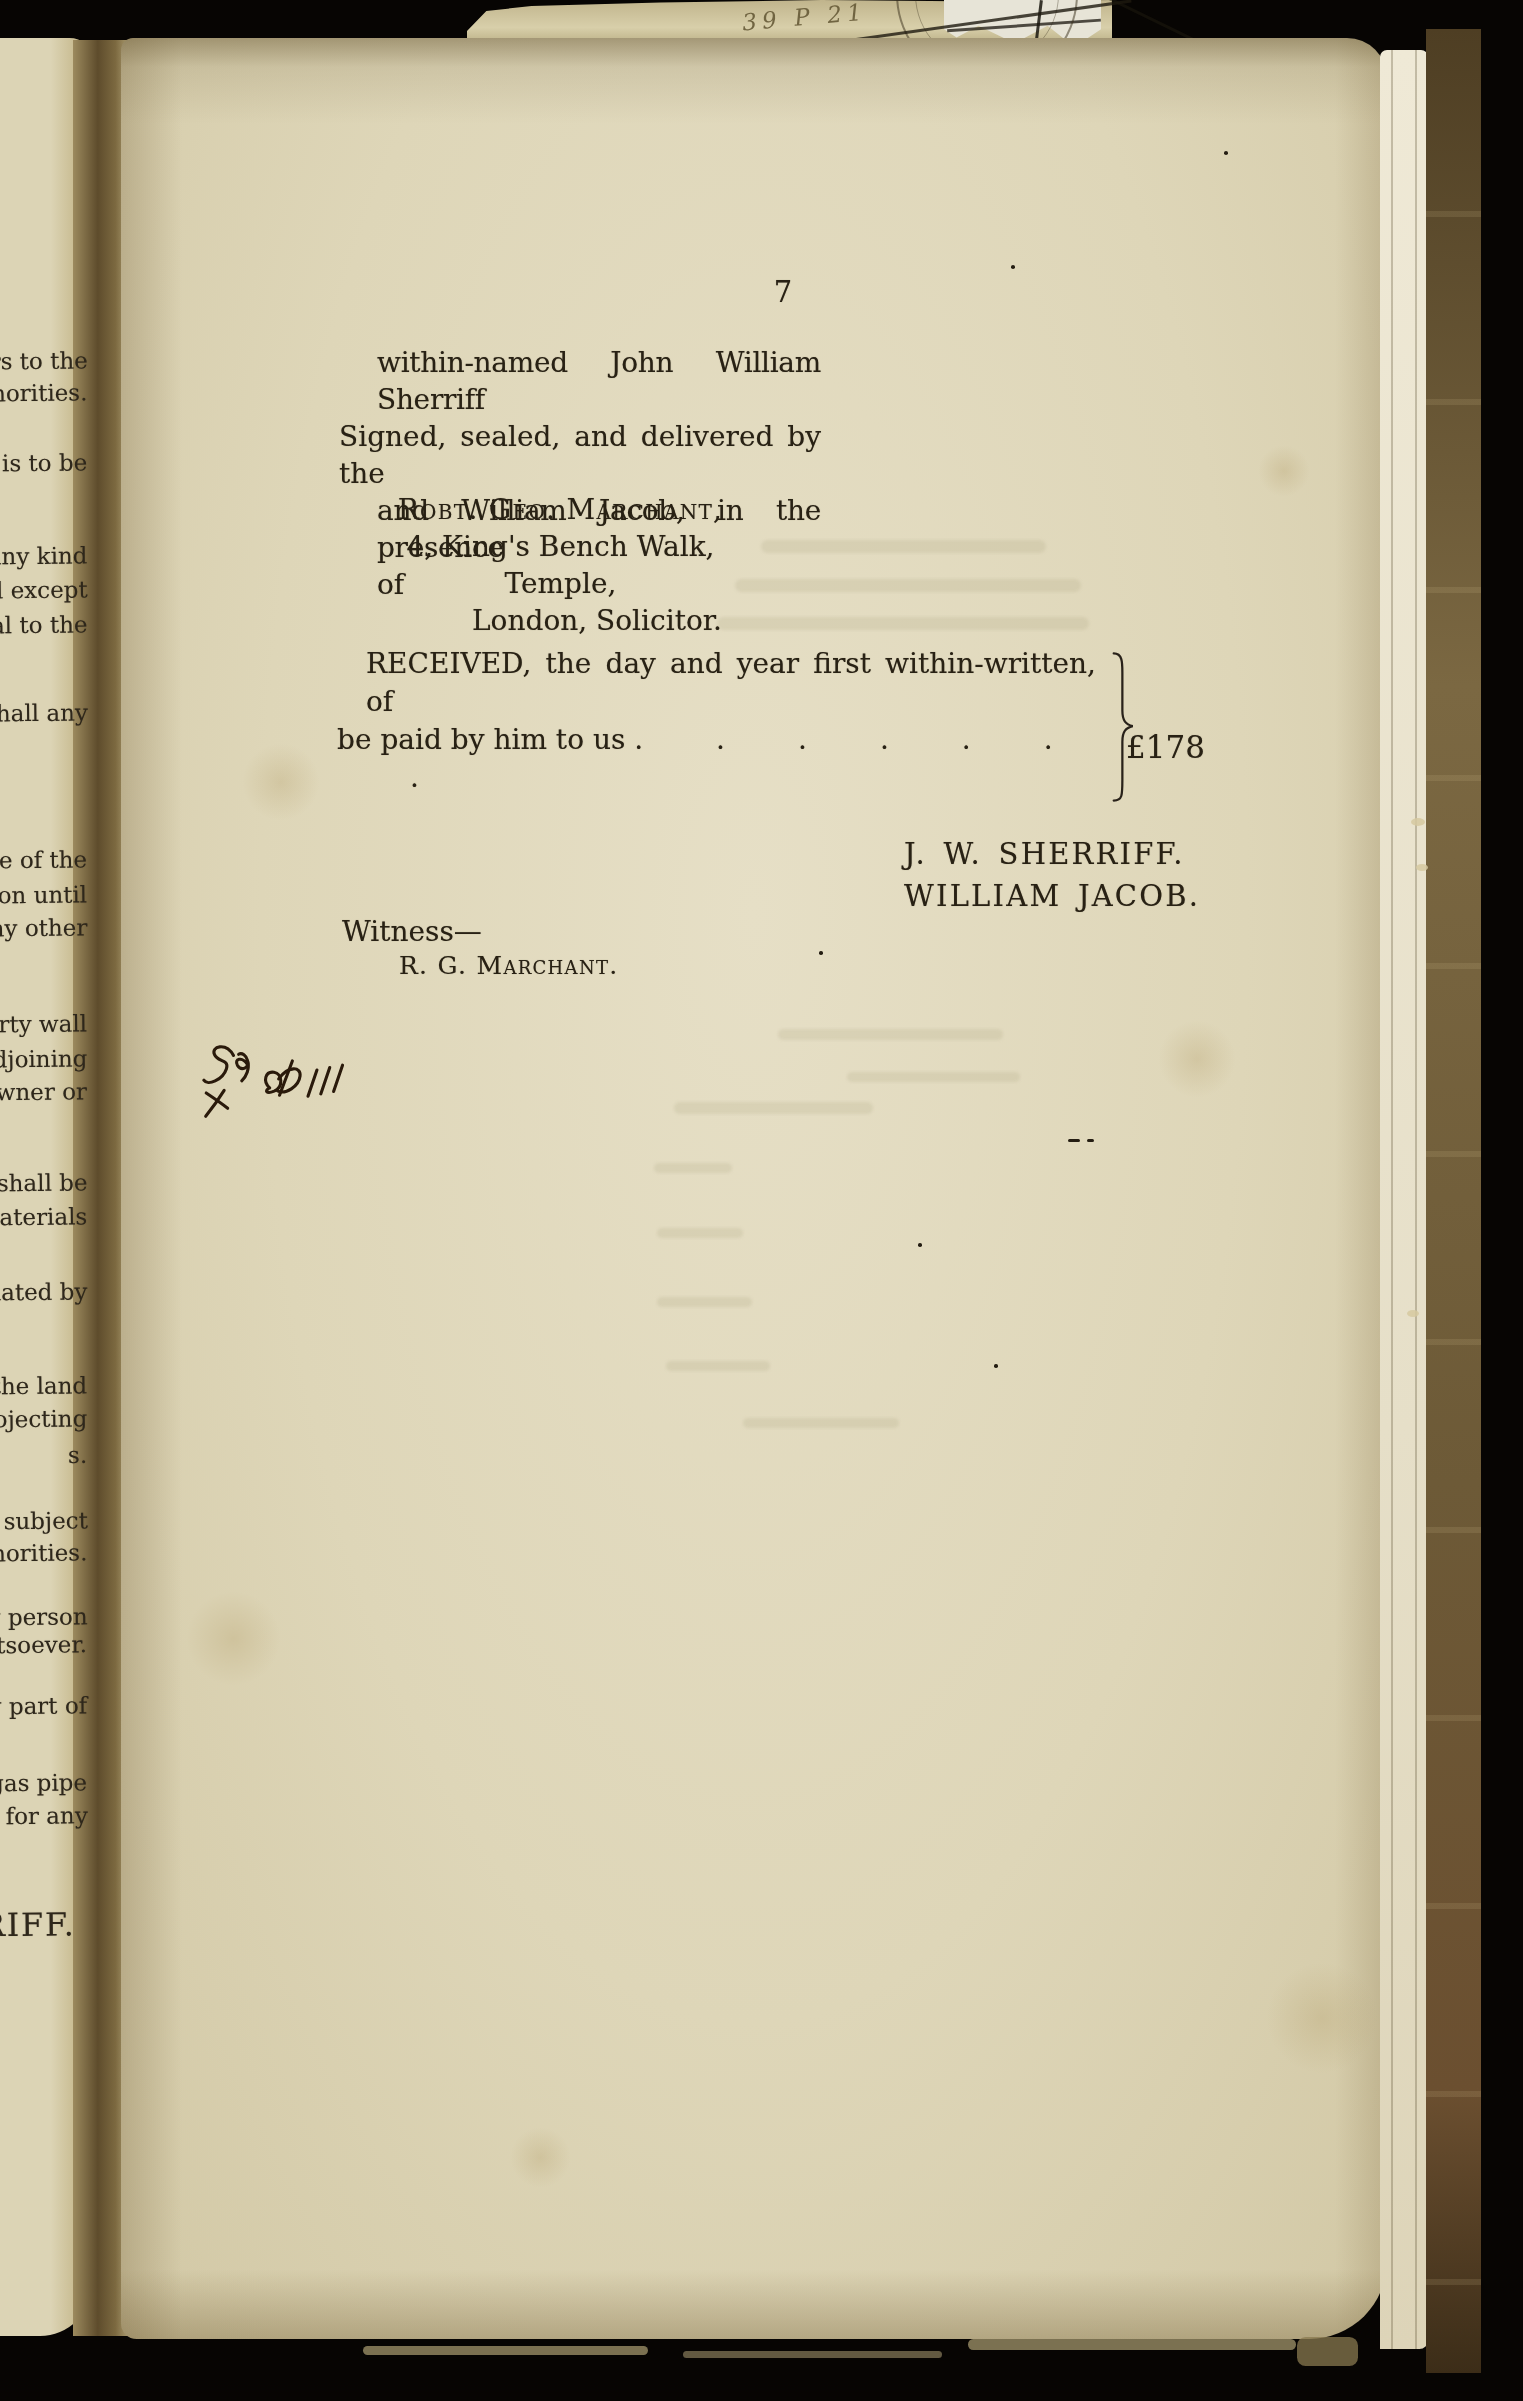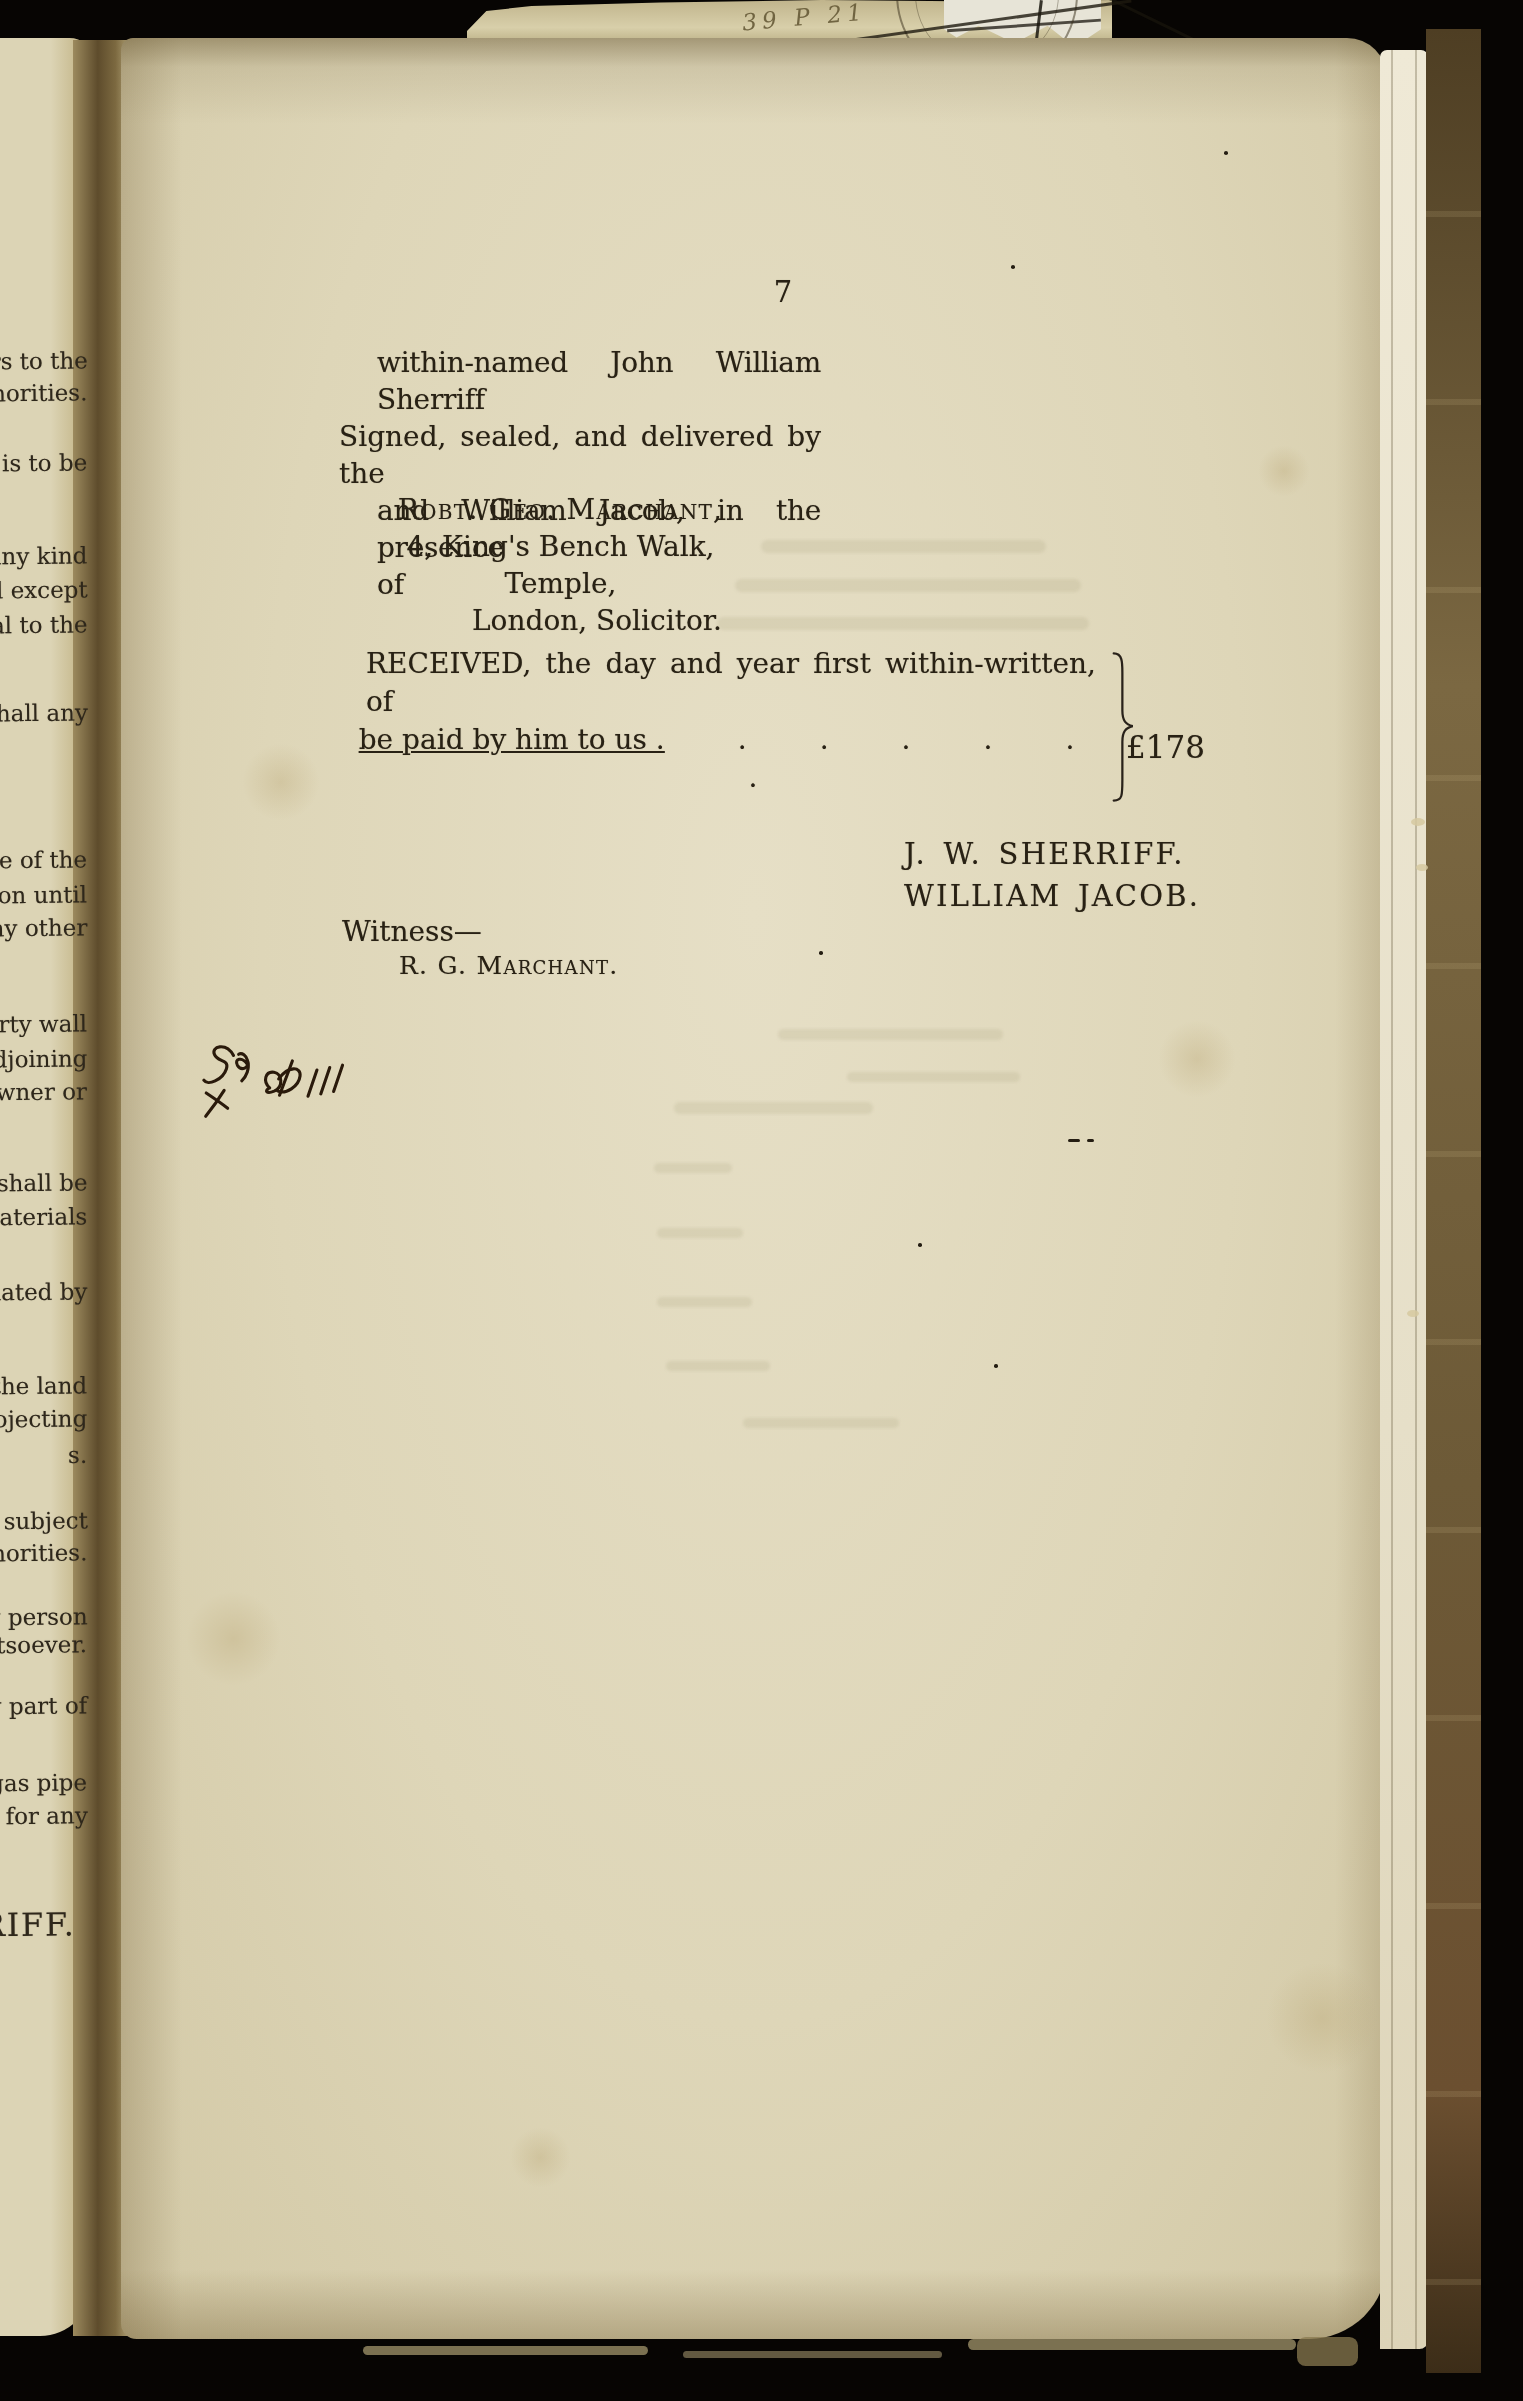--- a/index.html
+++ b/index.html
@@ -63,21 +63,21 @@
   #attestation .ind{padding-left:38px;}
   #attestation .tight{letter-spacing:-0.3px;word-spacing:-1.7px;}
 
   #attestor{left:372px;top:491px;width:377px;font-size:28px;line-height:37px;text-align:center;}
   .sc{font-variant-caps:small-caps;letter-spacing:1.3px;}
   #attestor .shift{padding-left:73px;}
 
   #receipt{left:337px;top:645px;width:759px;font-size:28px;line-height:38px;}
   #receipt .just{text-align:justify;text-align-last:justify;word-spacing:1.7px;}
   #receipt .ind{padding-left:29px;}
-  #receipt .last{text-align:center;text-decoration:underline;}
+  #receipt .last{text-align:left;}
   #receipt .ldot{display:inline-block;margin-left:73px;}
 
   #brace{left:1105px;top:650px;}
   #amount{left:1126px;top:705px;font-size:31px;margin-top:24px;}
 
   #signatures{left:904px;top:833px;font-size:29px;line-height:42px;letter-spacing:2.2px;word-spacing:5.2px;}
   #witness-label{left:342px;top:915px;font-size:28px;}
   #witness-name{left:399px;top:951px;font-size:25px;}
 
   

